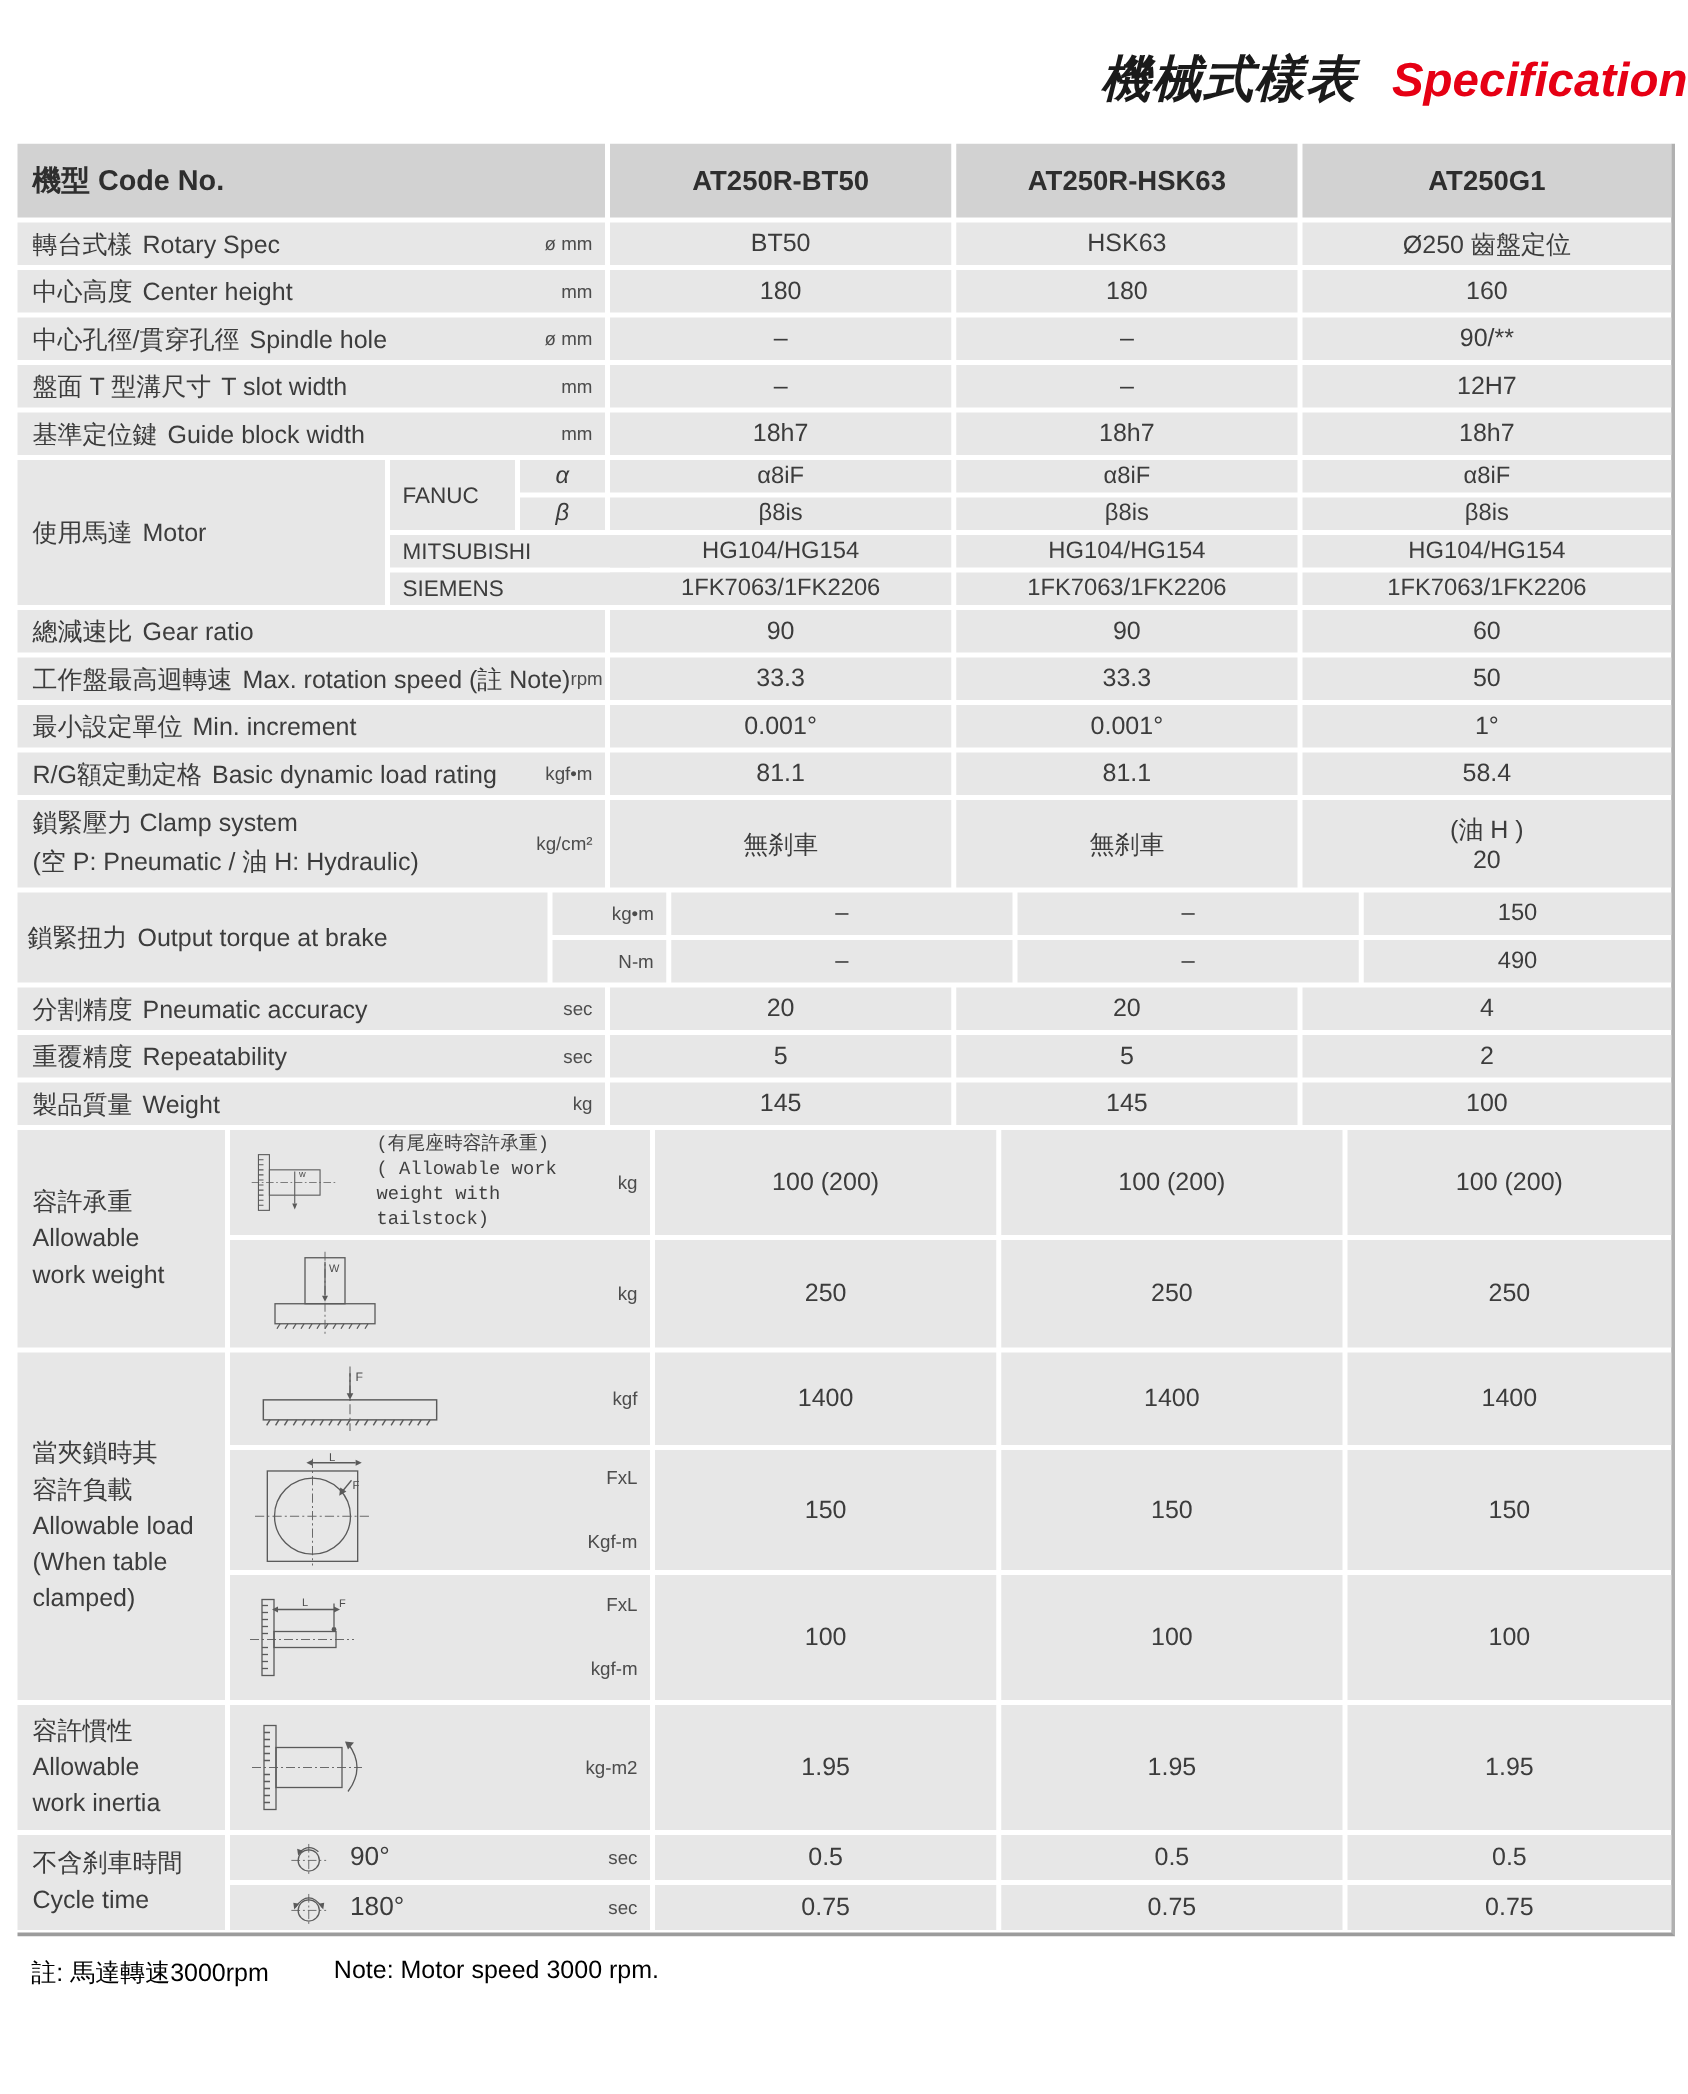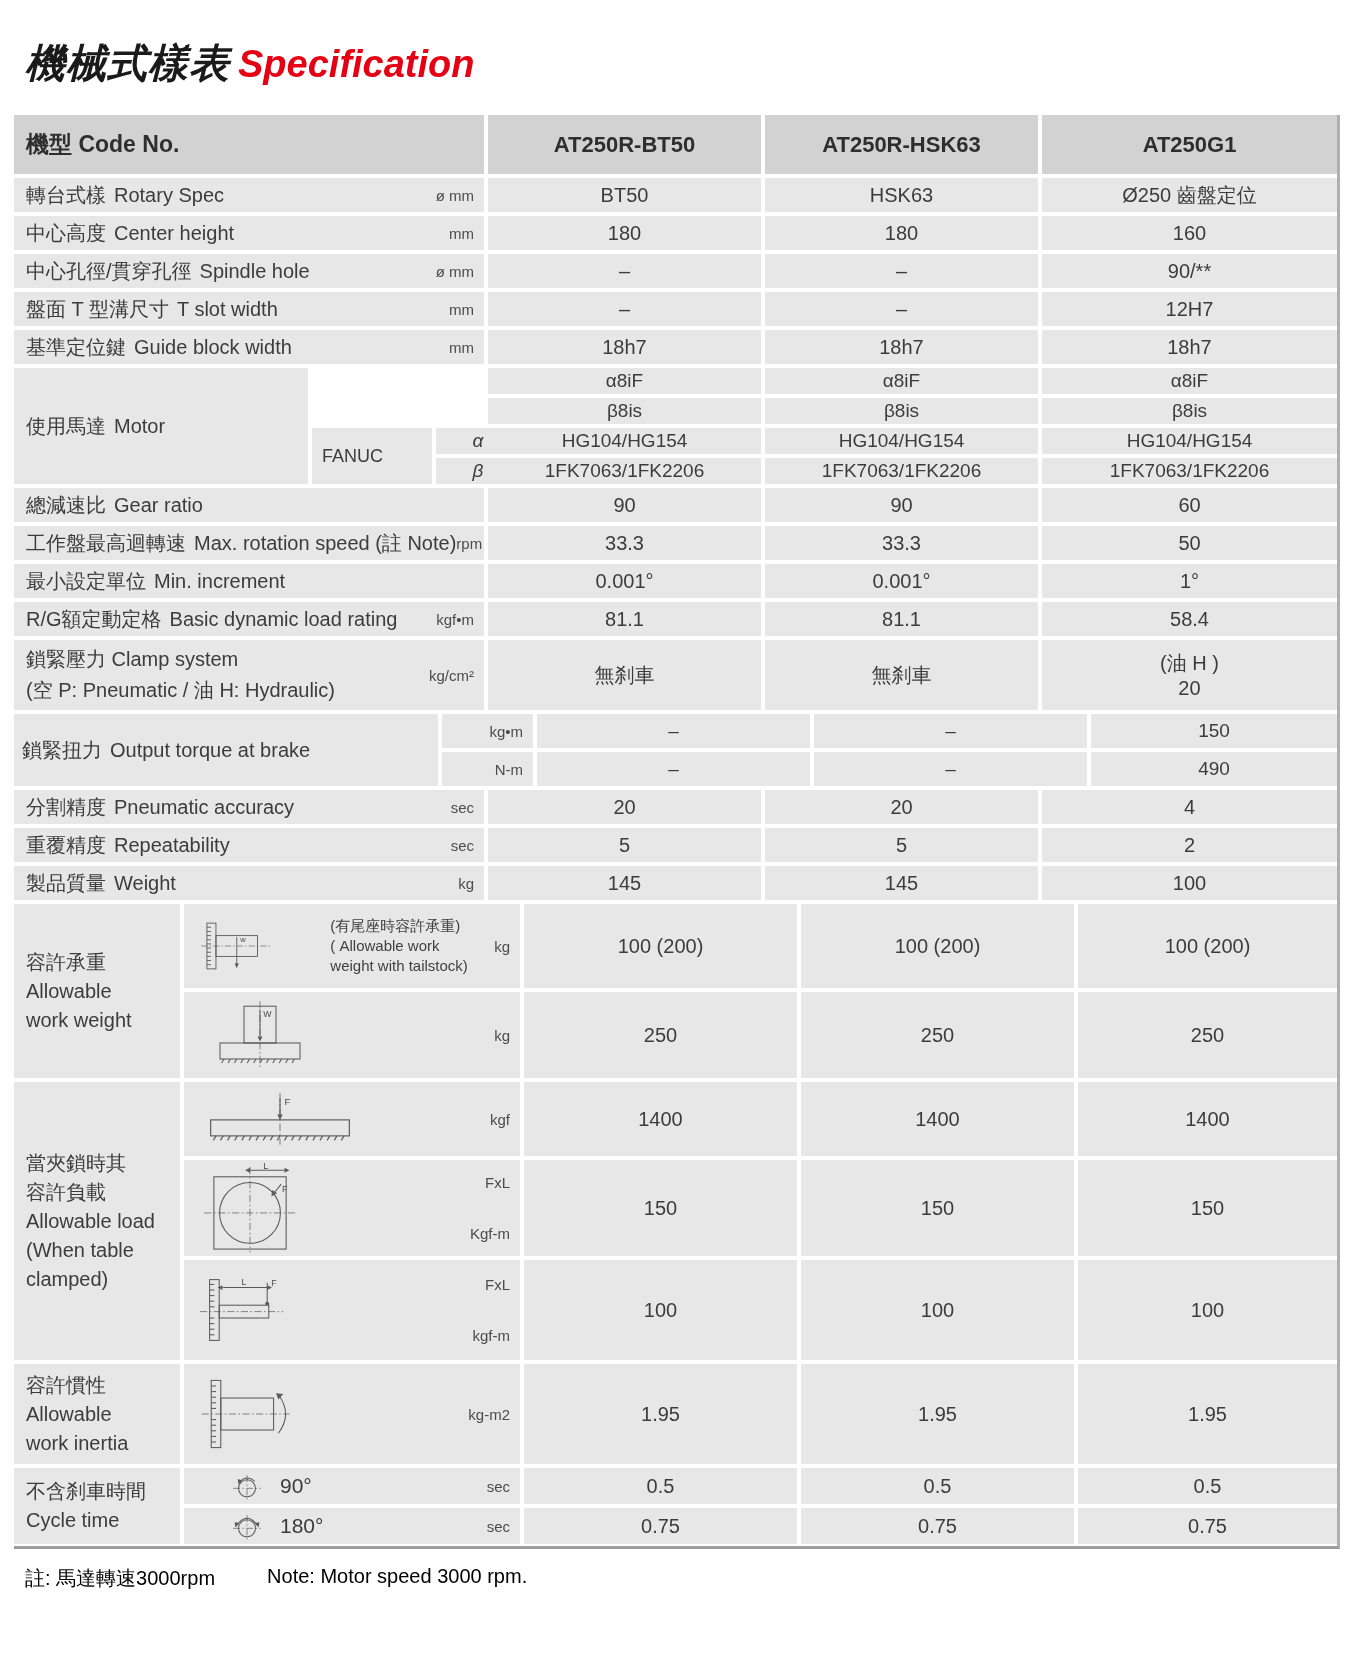--- a/index.html
+++ b/index.html
@@ -6,21 +6,21 @@
   .page{
     position:relative;
     width:1350px;height:1675px;
     background:#ffffff;
     font-family:"Liberation Sans","DejaVu Sans",sans-serif;
     color:#3c3c3c;
     box-sizing:border-box;
     padding:30px 0 0 14px;
     overflow:hidden;
   }
-  .title{margin:6px 0 24px 11px;display:flex;align-items:baseline;gap:8px;}
+  .title{margin:6px 0 24px 11px;display:flex;align-items:baseline;gap:28px;justify-content:flex-end;}
   .t-zh{font-size:40px;font-weight:bold;font-style:italic;color:#1a1a1a;letter-spacing:1px;}
   .t-en{font-size:38px;font-weight:bold;font-style:italic;color:#e60014;}
 
   .table{
     width:1323px;
     display:flex;flex-direction:column;gap:4px;
     border-right:3px solid #b0b0b0;
     border-bottom:3px solid #9c9c9c;
     padding-bottom:2px;
     box-sizing:content-box;
@@ -36,42 +36,42 @@
   .hdr-label{font-size:23px;font-weight:bold;color:#2e2e2e;}
   .zh-en{display:flex;gap:8px;align-items:baseline;font-size:20px;white-space:nowrap;}
   .unit{font-size:15px;color:#4c4c4c;white-space:nowrap;}
   .cv{justify-content:center;font-size:20px;text-align:center;}
   .cv1,.cv2{width:273px}
   .cv3{flex:1}
   .hdr-col{font-size:22px;font-weight:bold;color:#2e2e2e;}
 
   
   .m-label{width:294px;padding-left:12px;}
-  .m-zone{width:172px;display:flex;flex-direction:row;gap:4px;align-items:flex-end;}
+  .m-zone{width:172px;display:flex;flex-direction:column;gap:4px;}
   .m-top{display:flex;gap:4px;height:56px;}
   .m-brand{width:120px;padding-left:10px;font-size:18px;}
   .m-brand-wide{width:208px;height:26px;padding-left:10px;font-size:18px;}
   .ab-col{width:84px;display:flex;flex-direction:column;gap:4px;}
   .ab{height:26px;justify-content:center;font-size:19px;font-style:italic;}
   .m-vals{flex:1;display:flex;flex-direction:column;gap:4px;}
   .m-vrow{display:flex;gap:4px;height:26px;}
   .m-vrow .cv{font-size:19px;}
 
   
   .pre{white-space:pre-line;}
   .clamp-label{font-size:20px;line-height:1.55;}
   .t-label{width:424px;padding-left:8px;}
   .t-units{width:91px;display:flex;flex-direction:column;gap:4px;}
   .t-unit{height:34px;justify-content:flex-end;padding-right:10px;}
 
   
   .sec-label{width:166px;padding-left:12px;font-size:20px;line-height:1.45;}
   .sec-col{flex:1;display:flex;flex-direction:column;gap:4px;}
   .diag-cell{width:336px;justify-content:space-between;padding:0 10px 0 16px;}
-  .note{font-size:15px;color:#3f3f3f;line-height:1.35;}
+  .note{font-size:15px;color:#3f3f3f;line-height:1.35;font-family:Liberation Mono, monospace;}
   .unit-stack{font-size:15px;color:#4c4c4c;text-align:right;line-height:3.4;}
   .cycle-cell{width:336px;gap:14px;padding:0 10px 0 44px;}
   .angle{font-size:21px;}
   .cycle-unit{margin-left:auto;}
 
   svg{display:block;}
   .ln{stroke:#5a5a5a;stroke-width:1.3;fill:none;}
   .cl{stroke:#6a6a6a;stroke-width:1;fill:none;stroke-dasharray:9 3 2 3;}
   .fl{fill:#5a5a5a;stroke:none;}
   .dtxt{font-size:11px;fill:#4c4c4c;font-family:"Liberation Sans",sans-serif;}

